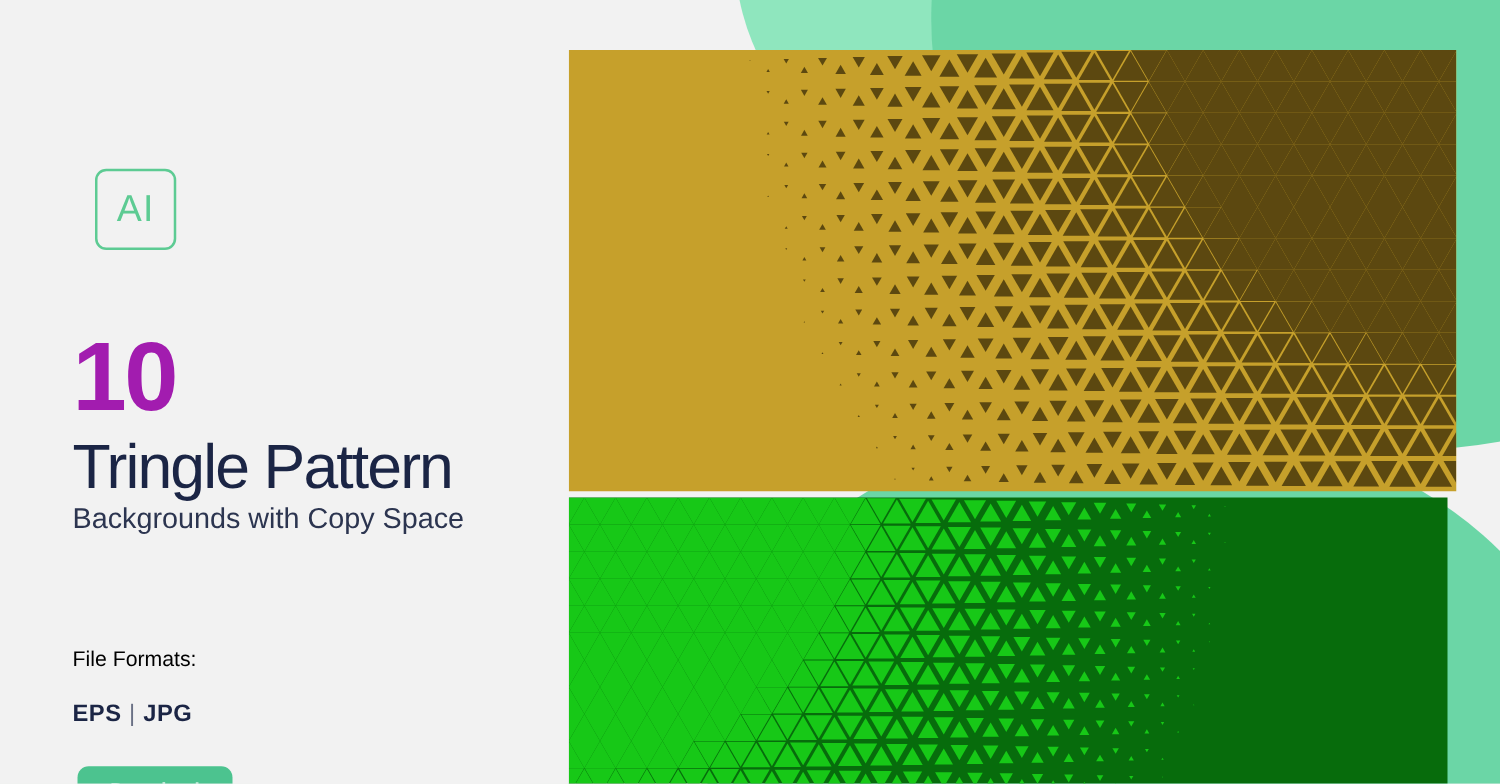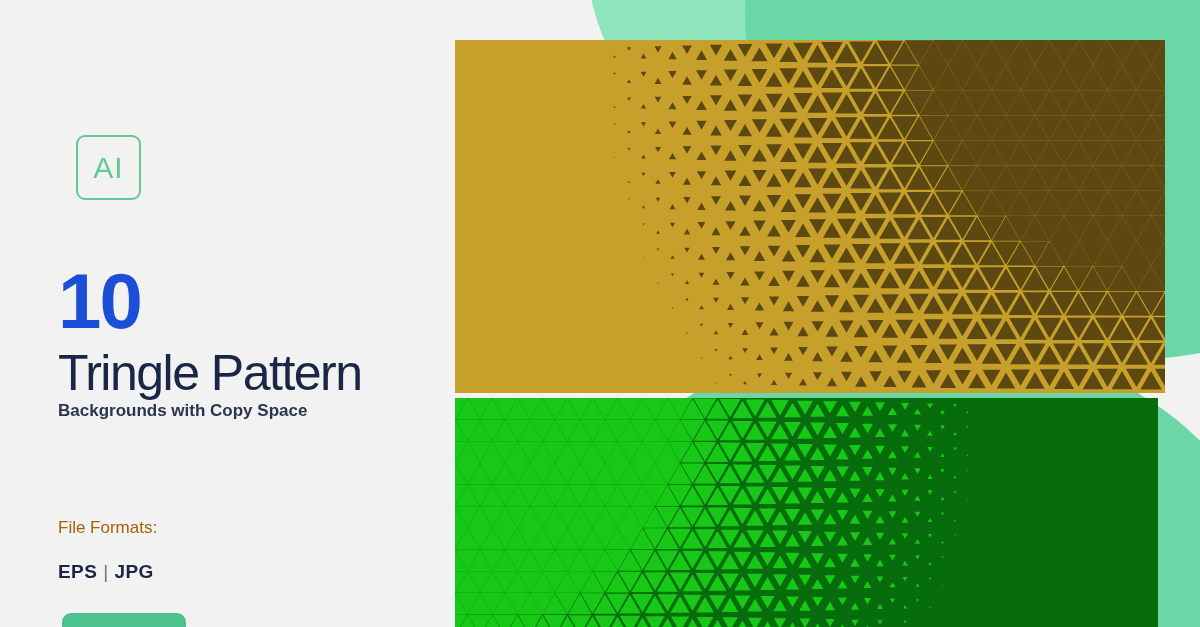--- a/index.html
+++ b/index.html
@@ -55,38 +55,38 @@
   #ai-badge span {
     color:#5dcb93;
     font-size:30px;
     font-weight:300;
     letter-spacing:1px;
     line-height:1;
   }
 
   #count {
     position:absolute; left:58px; top:262px;
-    font-size:78px; font-weight:bold; color:#1d4ed8;
+    font-size:78px; font-weight:bold; color:#a21caf;
     letter-spacing:-2px; line-height:1;
   }
   #title {
     position:absolute; left:58px; top:348px;
     font-size:50px; font-weight:normal; color:#1b2545;
     letter-spacing:-1.5px; line-height:1;
   }
   #subtitle {
     position:absolute; left:58px; top:400px;
-    font-size:17px; font-weight:bold; color:#2c3550;
+    font-size:23px; font-weight:normal; color:#2c3550;
     line-height:1.28;
     width:380px;
   }
 
   #formats-label {
     position:absolute; left:58px; top:518px;
-    font-size:17px; color:#a16207; font-weight:normal;
+    font-size:17px; color:#000000; font-weight:normal;
   }
   #formats-value {
     position:absolute; left:58px; top:541px;
     font-size:19px; color:#1b2545; font-weight:bold;
     letter-spacing:0.4px;
     margin-top:20px;
   }
   #formats-value .sep { font-weight:normal; color:#6a7185; padding:0 6px; }
 
   #cta-button {

